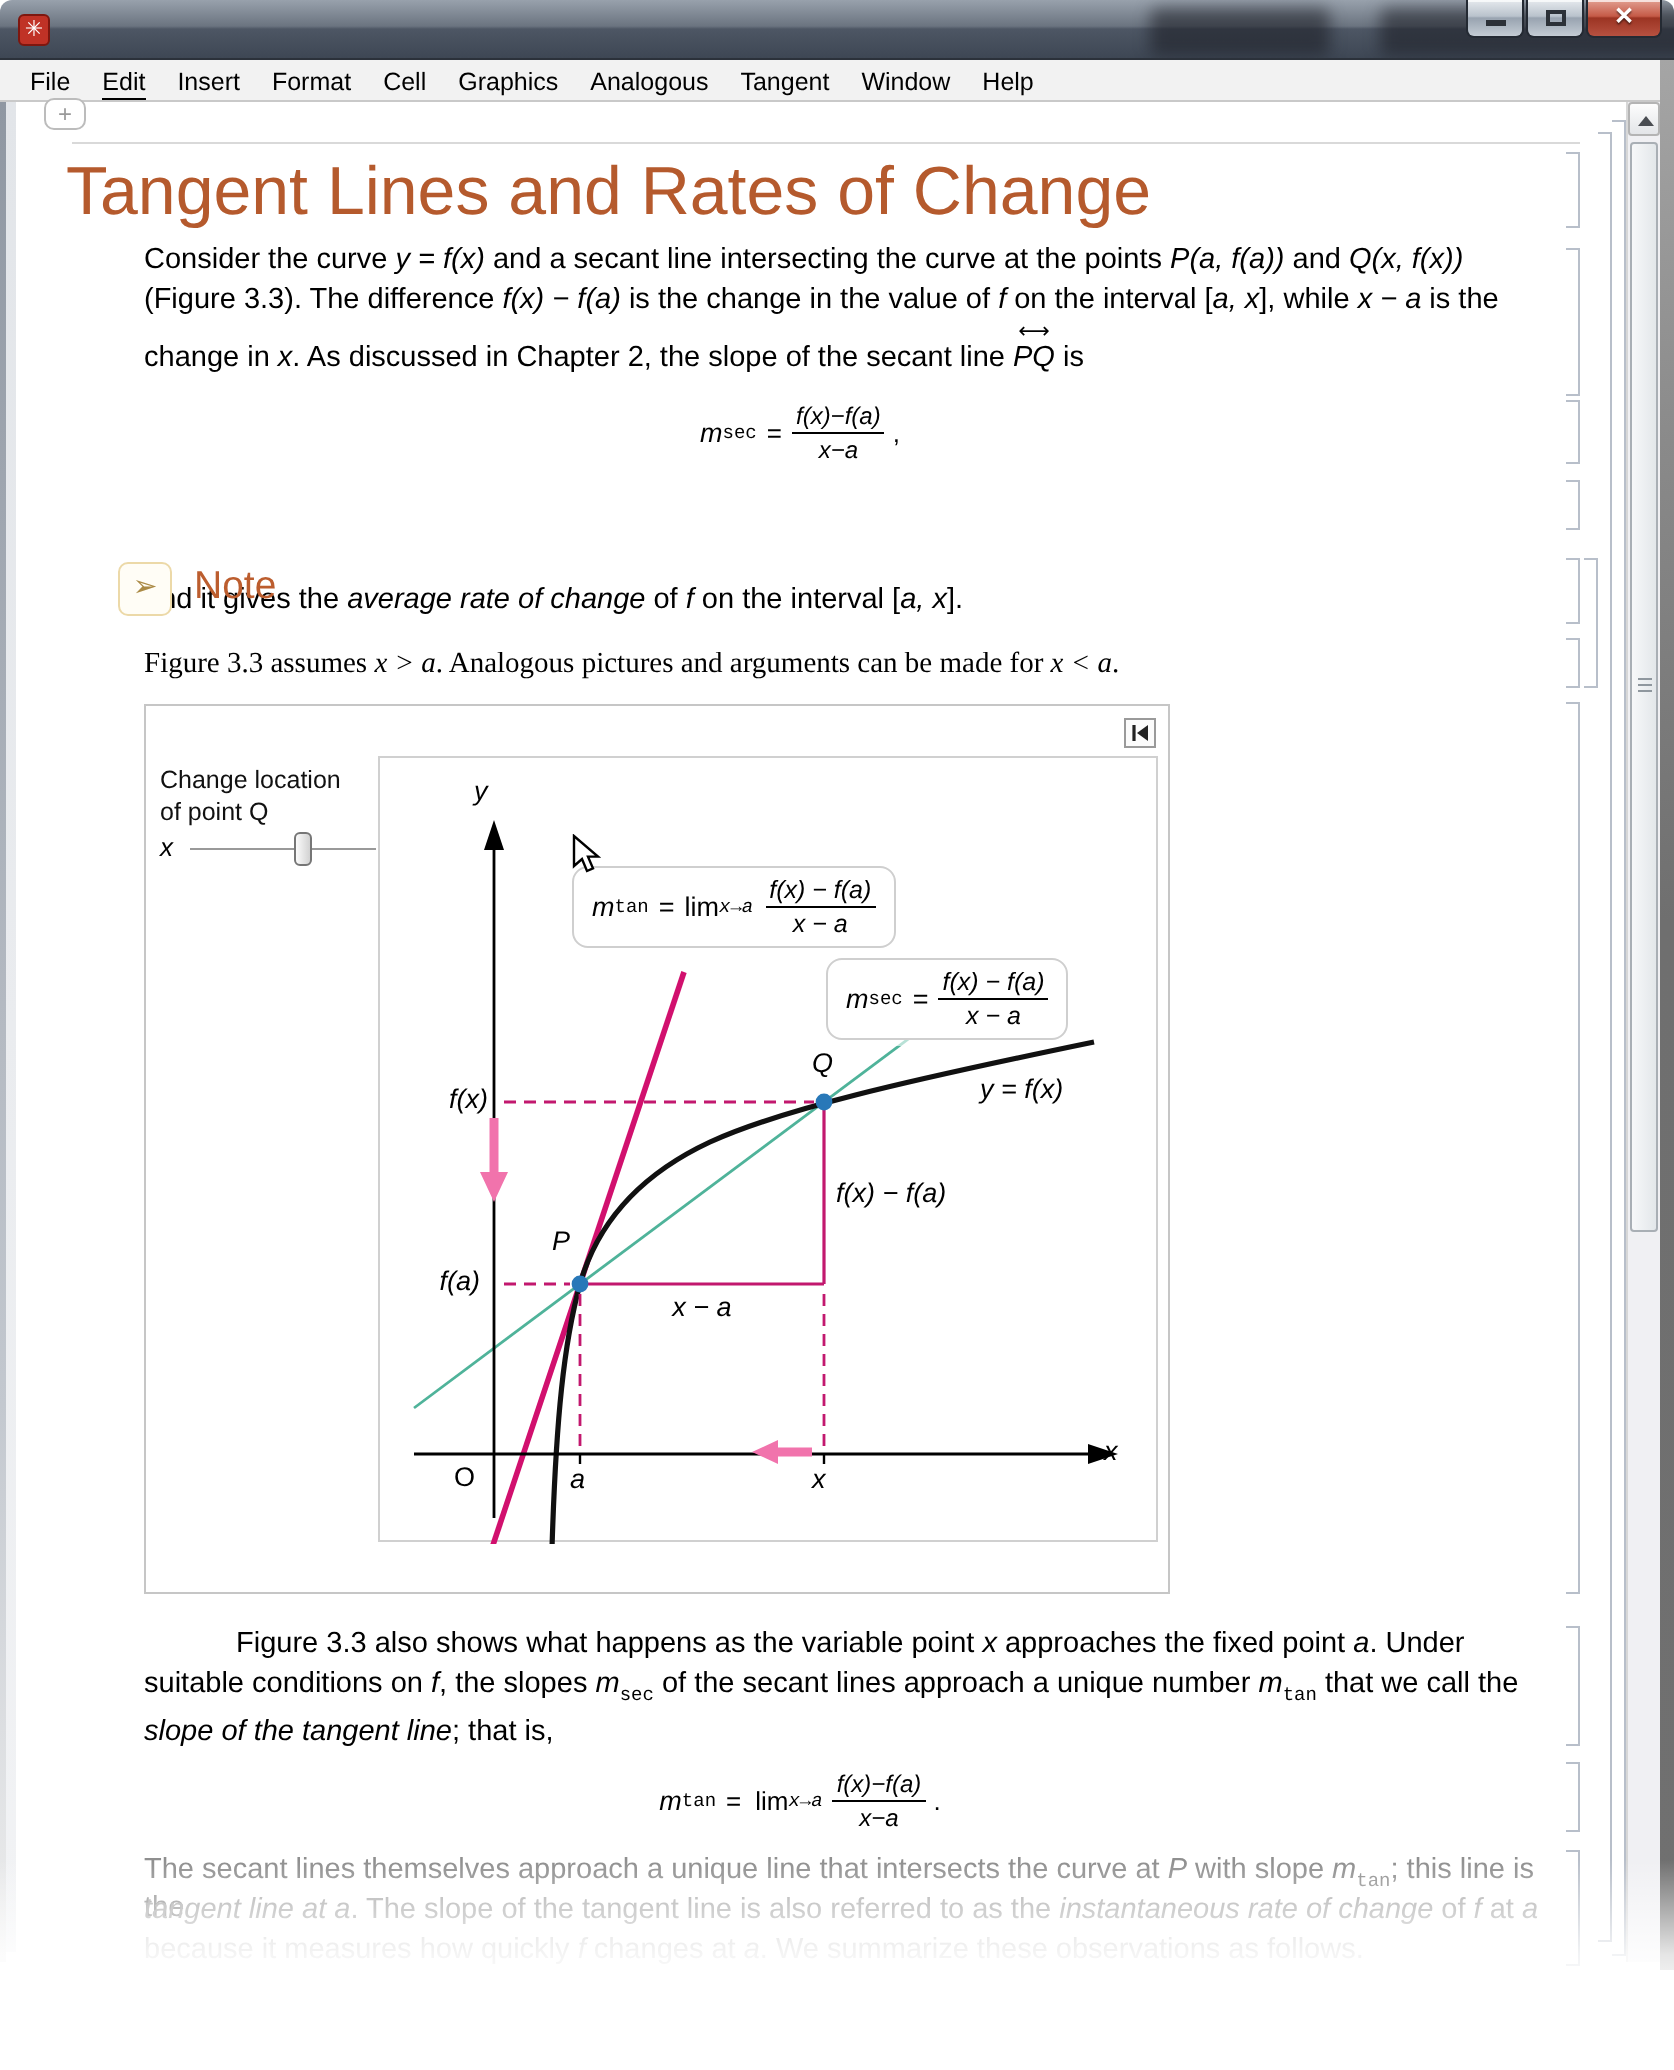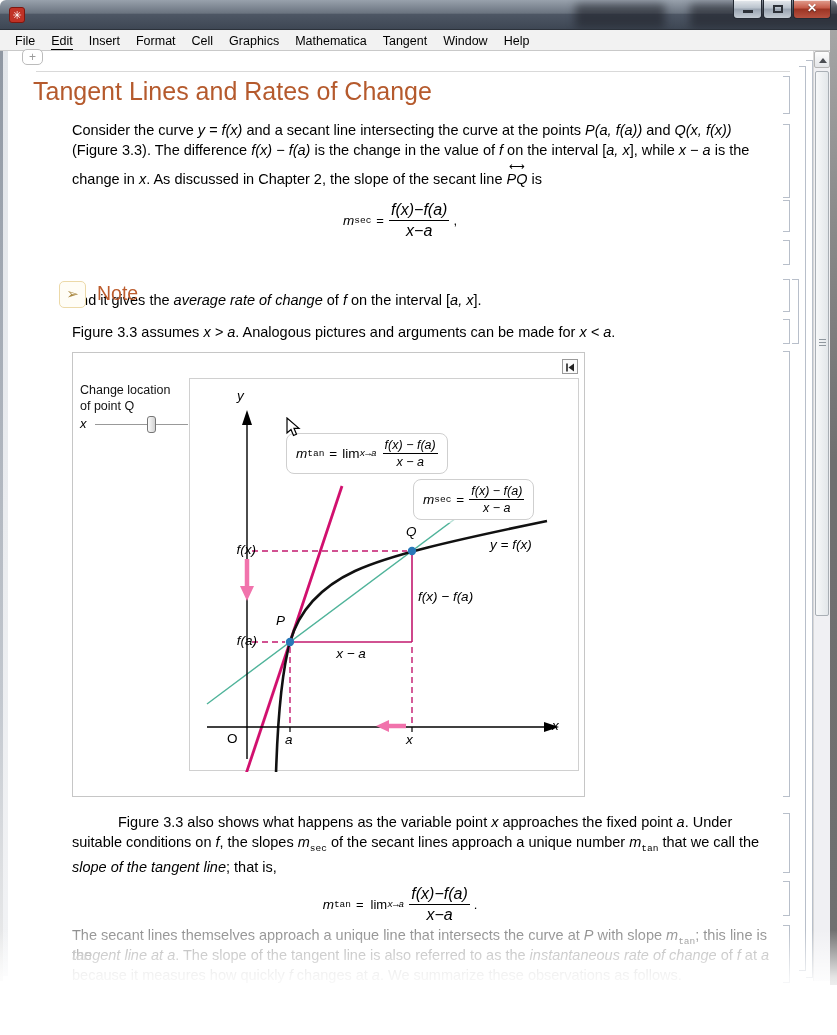--- a/index.html
+++ b/index.html
@@ -47,32 +47,32 @@
 
   
   .bracket { position:absolute; width:7px; border-top:1.4px solid #b8bfca; border-right:1.4px solid #b8bfca;
     border-bottom:1.4px solid #b8bfca; }
 
   
   #cell-plus { left:22px; top:49px; width:21px; height:16px; border:1px solid #bcbcbc; border-radius:5px;
     color:#9a9a9a; font-size:12px; line-height:14px; text-align:center; background:#fff; }
   #insert-line { left:36px; top:71px; width:754px; height:1px; background:#d9d9d9; }
 
-  #doc-title { left:33px; top:77px; font-size:25px; color:#b55a2d; }
+  #doc-title { left:33px; top:77px; font-size:34px; color:#b55a2d; }
   .para { position:absolute; left:72px; width:707px; font-size:14.5px; line-height:19.6px; color:#000; }
   .it { font-style:italic; }
   sub { font-size:9.5px; font-style:normal;font-family:Liberation Mono, monospace; }
   .oa { display:inline-block; position:relative; padding-top:10px; font-style:italic; }
   .oa-arrow { position:absolute; top:-3px; left:0; right:0; text-align:center; font-size:11px; font-style:normal; }
 
   .formula { position:absolute; left:72px; width:656px; display:flex; align-items:center; justify-content:center;
     font-size:13px; color:#000; }
   .formula .mvar { font-style:italic; font-size:13.5px; }
   .formula .eq { padding:0 5px; }
-  .frac { display:inline-flex; flex-direction:column; align-items:center; vertical-align:middle; font-size:16px; }
+  .frac { display:inline-flex; flex-direction:column; align-items:center; vertical-align:middle; font-size:12px; }
   .frac .num { border-bottom:1px solid #000; padding:0 2px 1px 2px; }
   .frac .den { padding-top:1px; }
   .formula .lim { font-style:normal; margin-left:2px; }
   .formula .tail { margin-left:4px; }
 
   
   #note-icon { left:59px; top:281px; width:27px; height:27px; border:1.5px solid #ecd9a8; border-radius:5px;
     background:#fffdf6; color:#ab8a45; font-size:15px; line-height:24px; text-align:center; }
   #note-label { left:97px; top:282px; font-size:19.5px; color:#bc5d2e; }
 
@@ -119,21 +119,21 @@
     <div class="winbtn" id="btn-close" style="left:793px; width:38px;"><span>✕</span></div>
   </div>
 
   <div id="menubar" class="abs">
     <div class="menu-item">File</div>
     <div class="menu-item active"><span>Edit</span></div>
     <div class="menu-item">Insert</div>
     <div class="menu-item">Format</div>
     <div class="menu-item">Cell</div>
     <div class="menu-item">Graphics</div>
-    <div class="menu-item">Mathematica</div>
+    <div class="menu-item">Analogous</div>
     <div class="menu-item">Tangent</div>
     <div class="menu-item">Window</div>
     <div class="menu-item">Help</div>
   </div>
 
   <div id="edge-left-a" class="abs"></div>
   <div id="edge-left-b" class="abs"></div>
   <div id="edge-right" class="abs"></div>
 
   <div id="cell-plus" class="abs">+</div>
@@ -152,21 +152,21 @@
         <span class="den it">x−a</span>
       </span>
     <span class="tail">,</span>
   </div>
 
   <div class="para" style="top:243px;margin-top:48px;"><span>and it gives the </span><span class="it">average rate of change</span><span> of </span><span class="it">f</span><span> on the interval [</span><span class="it">a, x</span><span>].</span></div>
 
   <div id="note-icon" class="abs">➢</div>
   <div id="note-label" class="abs">Note</div>
 
-  <div class="para" style="top:323px;"><span>Figure 3.3 assumes </span><span class="it">x &gt; a</span><span>. Analogous pictures and arguments can be made for </span><span class="it">x &lt; a</span><span>.</span></div>
+  <div class="para" style="top:323px;font-family:Liberation Serif, serif;"><span>Figure 3.3 assumes </span><span class="it">x &gt; a</span><span>. Analogous pictures and arguments can be made for </span><span class="it">x &lt; a</span><span>.</span></div>
 
   <div id="figure" class="abs">
     <div id="fig-controls">
       <div>Change location</div>
       <div><span>of point Q</span></div>
     </div>
     <div id="slider-row">
       <span class="it" style="position:absolute; left:0; top:2px; font-size:13px;">x</span>
       <div id="slider-track"></div>
       <div id="slider-thumb"></div>
@@ -209,22 +209,22 @@
 
         <circle cx="100" cy="263" r="4.2" fill="#2878b8"></circle>
         <circle cx="222" cy="172" r="4.2" fill="#2878b8"></circle>
       </svg>
       
       <div class="plot-label it" style="left:47px; top:9px;">y</div>
       <div class="plot-label it" style="left:362px; top:339px;">x</div>
       <div class="plot-label" style="left:37px; top:352px;">O</div>
       <div class="plot-label it" style="left:95px; top:353px;">a</div>
       <div class="plot-label it" style="left:216px; top:353px;">x</div>
-      <div class="plot-label it" style="left:20px; top:163px; width:46px; text-align:right;">f(x)</div>
-      <div class="plot-label it" style="left:21px; top:254px; width:46px; text-align:right;">f(a)</div>
+      <div class="plot-label it" style="left:8px; top:163px; width:46px; text-align:right;">f(x)</div>
+      <div class="plot-label it" style="left:4px; top:254px; width:46px; text-align:right;">f(a)</div>
       <div class="plot-label it" style="left:86px; top:234px;">P</div>
       <div class="plot-label it" style="left:216px; top:145px;">Q</div>
       <div class="plot-label it" style="left:300px; top:158px;">y = f(x)</div>
       <div class="plot-label it" style="left:228px; top:210px;">f(x) − f(a)</div>
       <div class="plot-label it" style="left:121px; top:267px; width:80px; text-align:center;">x − a</div>
     </div>
 
     <div class="pbox" style="left:213px; top:80px;">
       <span class="mvar">m</span>
         <sub>tan</sub>

